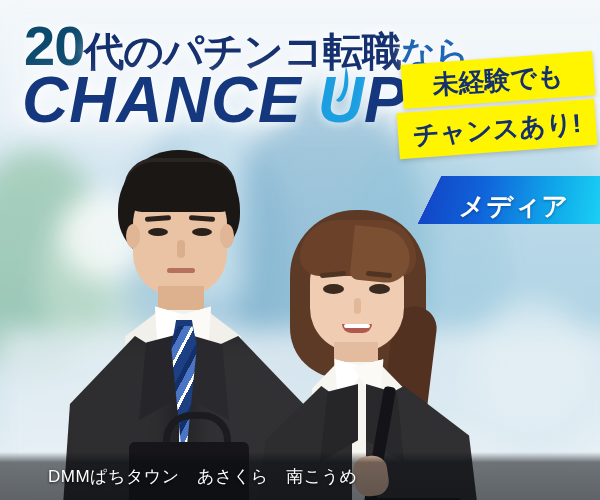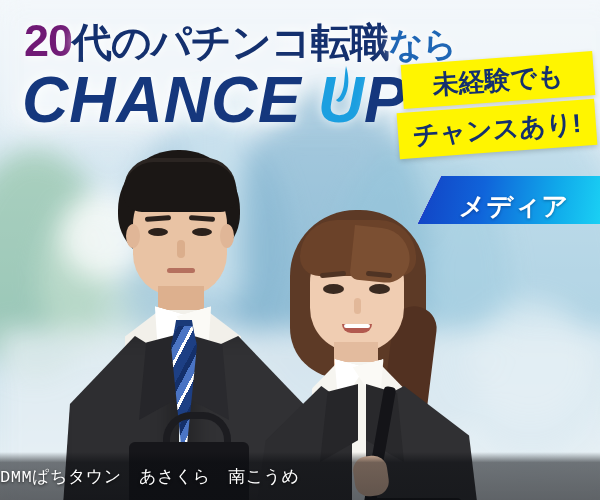--- a/index.html
+++ b/index.html
@@ -183,21 +183,21 @@
     position:absolute;left:92px;top:246px;width:34px;height:40px;background:#eec7ab;border-radius:14px;
     transform:rotate(-8deg);
   }
 
   
   #headline{
     position:absolute;left:24px;top:18px;white-space:nowrap;
     line-height:1;
   }
   #headline .num{
-    font-size:45px;font-weight:700;color:#701a75;letter-spacing:-1px;
+    font-size:56px;font-weight:700;color:#0c4a6e;letter-spacing:-1px;
     text-shadow:0 0 10px rgba(255,255,255,.95),0 0 20px rgba(255,255,255,.8);
   }
   #headline .jp{
     font-size:40px;font-weight:700;color:#14306e;letter-spacing:-1px;
     text-shadow:0 0 10px rgba(255,255,255,.95),0 0 20px rgba(255,255,255,.8);
   }
   #headline .tail{
     font-size:34px;font-weight:700;color:#1f66b5;letter-spacing:-1px;
     text-shadow:0 0 10px rgba(255,255,255,.95),0 0 20px rgba(255,255,255,.8);
   }
@@ -256,23 +256,22 @@
   #btn3{top:186;background:linear-gradient(100deg,#6a14e0 0%,#5a28e6 32%,#3a62ea 70%,#2f8cf0 100%);}
   #btn4{top:248;background:linear-gradient(100deg,#1242c4 0%,#1064da 36%,#10a8ea 74%,#1ad0f4 100%);}
 
   
   #credit{
     position:absolute;left:0;bottom:0;width:600px;height:48px;
     background:linear-gradient(180deg,rgba(10,12,16,.0) 0%,rgba(10,12,16,.55) 22%,rgba(10,12,16,.62) 100%);
     display:flex;align-items:center;
   }
   #credit span{
-    font-size:17px;color:#ffffff;letter-spacing:.5px;white-space:nowrap;
+    margin-left:48px;font-size:17px;color:#ffffff;letter-spacing:.5px;white-space:nowrap;
     text-shadow:0 1px 3px rgba(0,0,0,.7);
-    font-family:Liberation Mono, monospace;
   }
 </style>
 </head>
 <body>
 
 <div id="banner">
 
   <div class="bg-base"></div>
   <div class="bg-blur">
     <div class="blob b11"></div>

